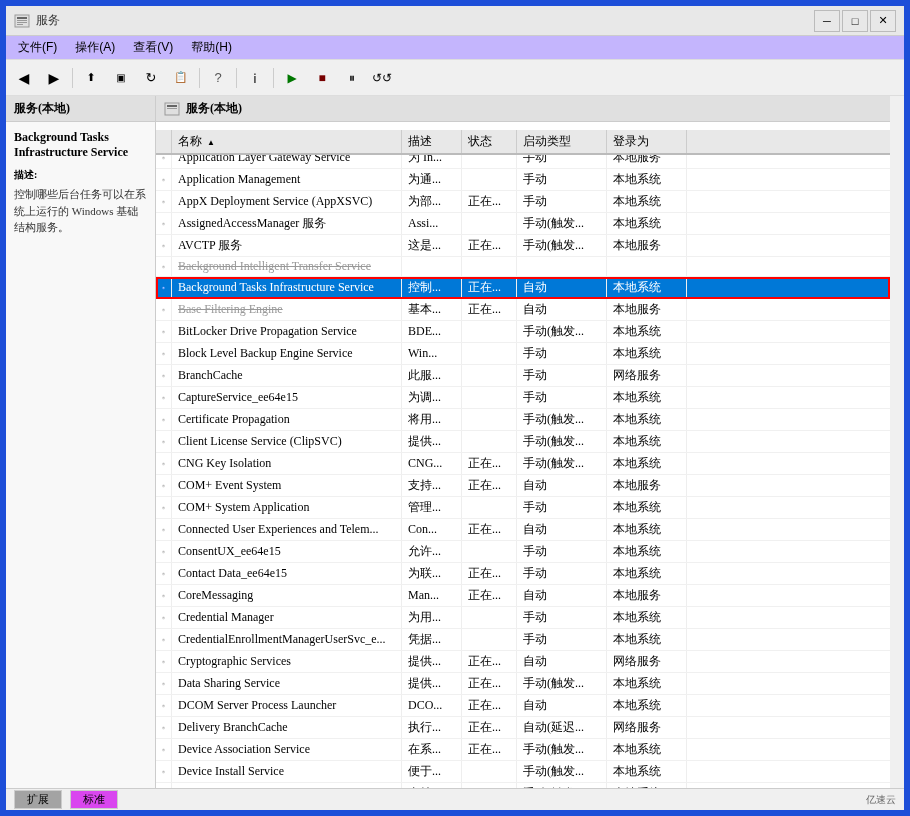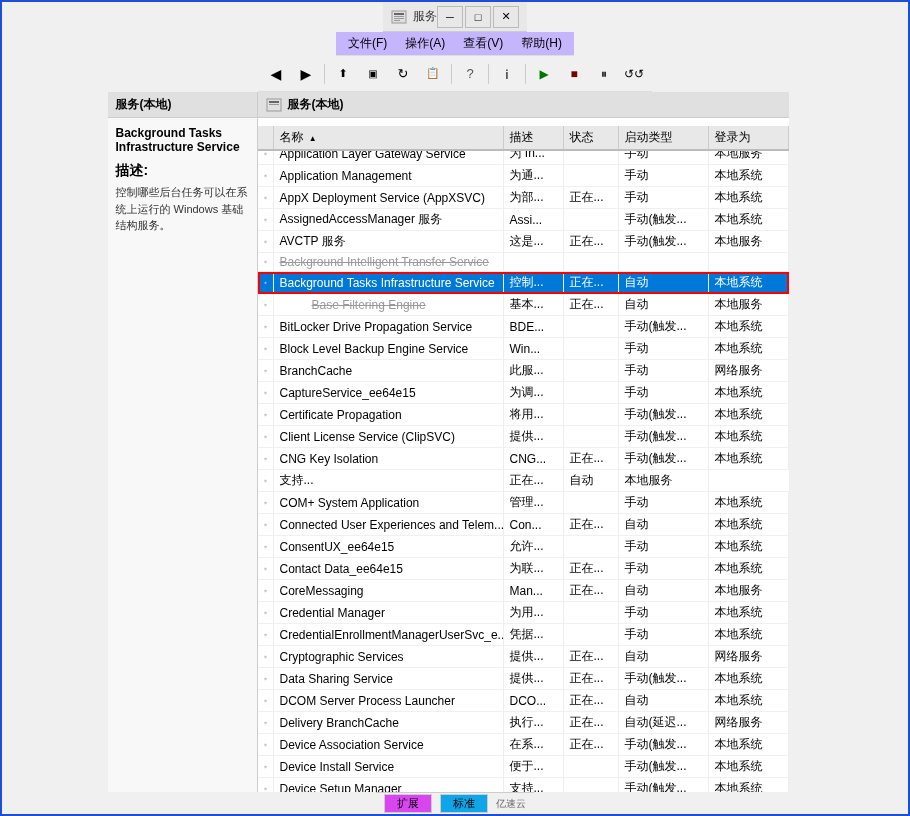--- a/index.html
+++ b/index.html
@@ -8,24 +8,23 @@
       font-size: 12px;
       background: #f0f0f0;
       width: 910px;
       height: 816px;
       overflow: hidden;
     }
     .window {
       width: 910px;
       height: 816px;
       background: #f0f0f0;
-      border: 2px solid #1d4ed8;
+      border: 6px solid #1d4ed8;
       display: flex;
       flex-direction: column;
-      align-items: center;
     }
     .title-bar {
       background: #e8e8e8;
       height: 30px;
       display: flex;
       align-items: center;
       padding: 0 8px;
       border-bottom: 1px solid #ccc;
       justify-content: space-between;
     }
@@ -90,20 +89,21 @@
     .toolbar-separator {
       width: 1px;
       height: 20px;
       background: #ccc;
       margin: 0 2px;
     }
     .main-content {
       display: flex;
       flex: 1;
       overflow: hidden;
+      font-family: Liberation Serif, serif;
     }
     .sidebar {
       width: 150px;
       background: #f8f8f8;
       border-right: 1px solid #ccc;
       display: flex;
       flex-direction: column;
     }
     .sidebar-header {
       background: #e0e0e0;
@@ -115,21 +115,21 @@
     .sidebar-content {
       padding: 8px;
       flex: 1;
     }
     .sidebar-title {
       font-size: 12px;
       font-weight: bold;
       margin-bottom: 8px;
     }
     .sidebar-desc-label {
-      font-size: 14px;
+      font-size: 10px;
       font-weight: bold;
       margin-bottom: 4px;
     }
     .sidebar-desc-text {
       font-size: 11px;
       color: #333;
       line-height: 1.5;
     }
     .right-panel {
       flex: 1;
@@ -207,25 +207,25 @@
       border-top: 1px solid #ccc;
       display: flex;
       align-items: center;
       padding: 0 8px;
       font-size: 11px;
       gap: 8px;
     }
     .status-tab {
       padding: 1px 12px;
       border: 1px solid #ccc;
-      background: #0ea5e9;
+      background: #d946ef;
       cursor: pointer;
       font-size: 11px;
     }
-    .status-tab.active { background: #d946ef; }
+    .status-tab.active { background: #a3a3a3; }
     .scrollbar-track {
       width: 14px;
       background: #f0f0f0;
     }
   </style>
 </head>
 <body>
 
 <div class="window">
 
@@ -408,21 +408,21 @@
               <div class="table-cell">本地系统</div>
             </div>
             <div class="table-row">
               <div class="table-cell">
                 <svg width="14" height="14" viewBox="0 0 14 14">
     <circle cx="7" cy="7" r="6" fill="#e8e8e8" stroke="#aaa" stroke-width="1"></circle>
     <rect x="4" y="4" width="6" height="2" fill="#888"></rect>
     <rect x="4" y="7" width="6" height="1" fill="#aaa"></rect>
   </svg>
               </div>
-              <div class="table-cell" style="text-decoration: line-through; color: rgb(153, 153, 153); margin-left: 32px;">Base Filtering Engine</div>
+              <div class="table-cell" style="text-decoration: line-through; color: rgb(153, 153, 153);">Base Filtering Engine</div>
               <div class="table-cell">基本...</div>
               <div class="table-cell">正在...</div>
               <div class="table-cell">自动</div>
               <div class="table-cell">本地服务</div>
             </div>
             <div class="table-row">
               <div class="table-cell">
                 <svg width="14" height="14" viewBox="0 0 14 14">
     <circle cx="7" cy="7" r="6" fill="#e8e8e8" stroke="#aaa" stroke-width="1"></circle>
     <rect x="4" y="4" width="6" height="2" fill="#888"></rect>
@@ -520,20 +520,21 @@
               <div class="table-cell">本地系统</div>
             </div>
             <div class="table-row">
               <div class="table-cell">
                 <svg width="14" height="14" viewBox="0 0 14 14">
     <circle cx="7" cy="7" r="6" fill="#e8e8e8" stroke="#aaa" stroke-width="1"></circle>
     <rect x="4" y="4" width="6" height="2" fill="#888"></rect>
     <rect x="4" y="7" width="6" height="1" fill="#aaa"></rect>
   </svg>
               </div>
+              <div class="table-cell">COM+ Event System</div>
               <div class="table-cell">支持...</div>
               <div class="table-cell">正在...</div>
               <div class="table-cell">自动</div>
               <div class="table-cell">本地服务</div>
             </div>
             <div class="table-row">
               <div class="table-cell">
                 <svg width="14" height="14" viewBox="0 0 14 14">
     <circle cx="7" cy="7" r="6" fill="#e8e8e8" stroke="#aaa" stroke-width="1"></circle>
     <rect x="4" y="4" width="6" height="2" fill="#888"></rect>

